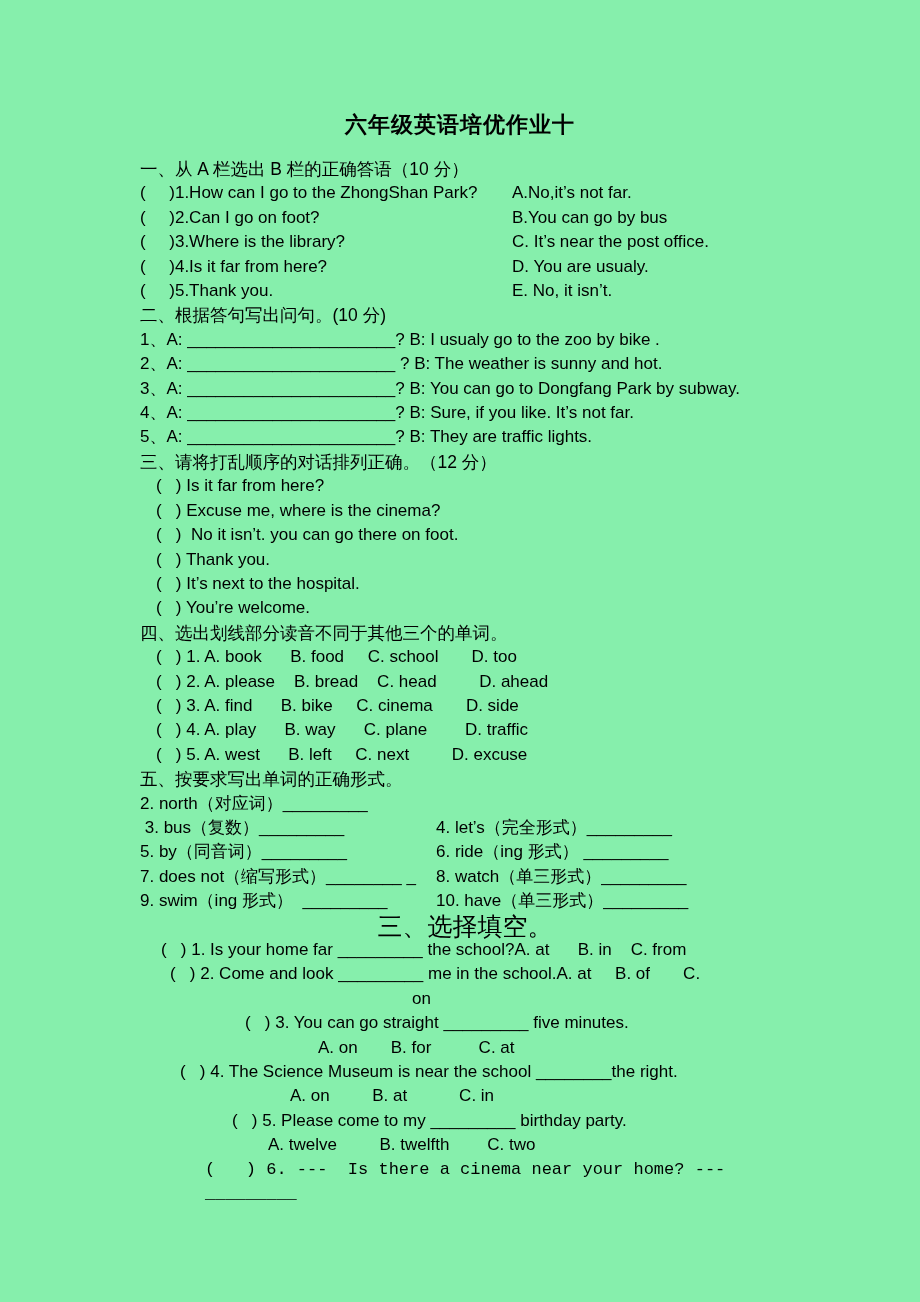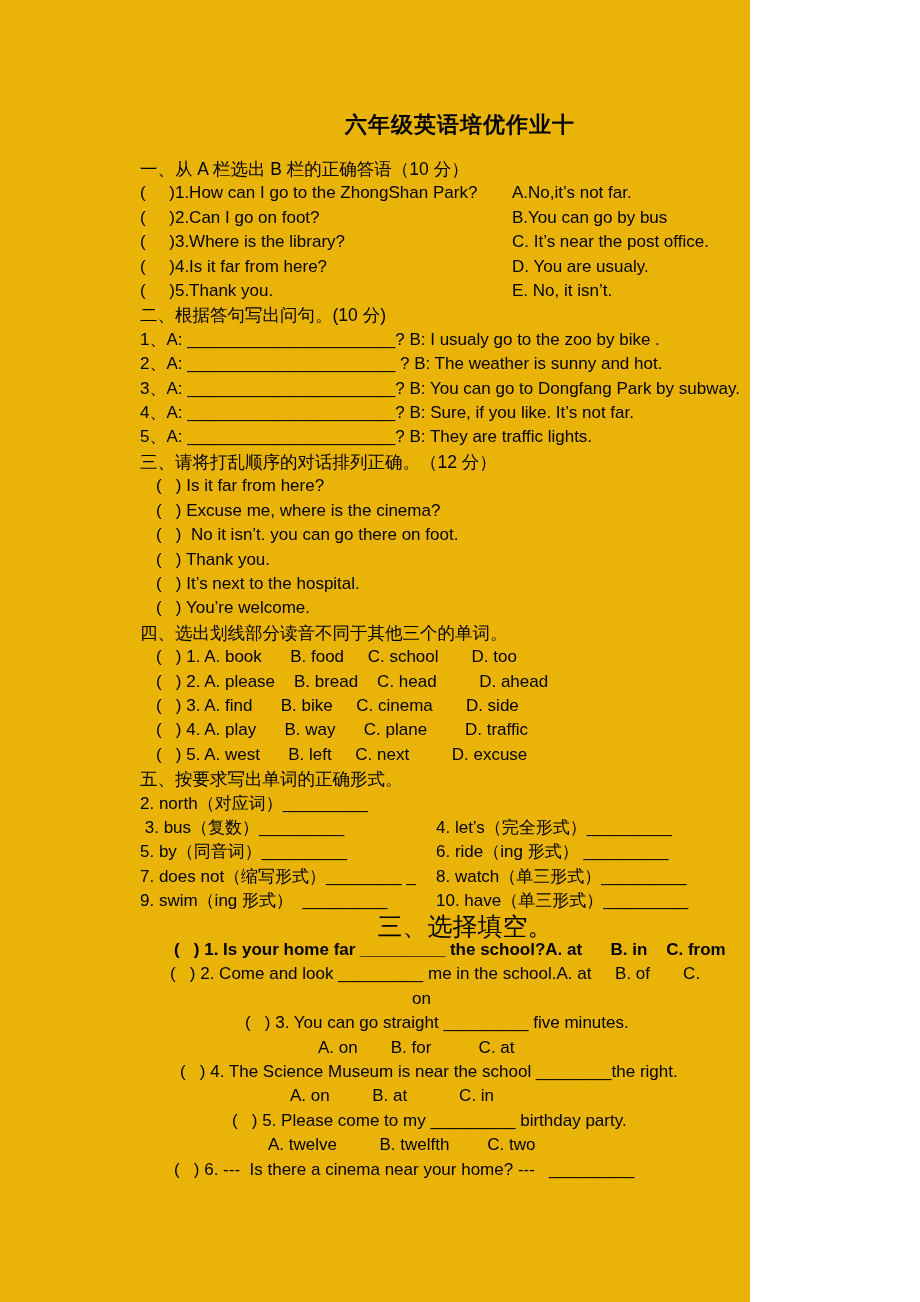--- a/index.html
+++ b/index.html
@@ -1,49 +1,49 @@
 <!DOCTYPE html>
 <html><head>
 <meta charset="utf-8">
 <style>
   html, body { margin:0; padding:0; background:#ffffff; }
   body {
     width:920px; height:1302px;
     font-family:"Liberation Sans","DejaVu Sans",sans-serif;
     color:#000;
   }
-  .page { position:relative; width:750px; height:1302px; background:#eab308; overflow:hidden; }
+  .page { position:relative; width:920px; height:1302px; background:#86efac; overflow:hidden; }
   .doc-title {
     position:absolute; top:110px; left:0; width:920px;
     text-align:center; font-size:22px; font-weight:bold;
     letter-spacing:1px; white-space:pre-wrap;
   }
   .content {
     position:absolute; left:140px; top:157px; width:650px;
     font-size:17px; line-height:24.4px;
   }
   .line { white-space:pre-wrap; }
   .heading { white-space:pre-wrap; font-size:17.5px; }
   .row { display:flex; white-space:pre-wrap; }
   .row .q { flex:0 0 372px; }
   .row .a { flex:1 1 auto; }
   .row .l { flex:0 0 296px; }
   .row .r { flex:1 1 auto; }
   .center-head { text-align:center; font-size:25px; white-space:pre-wrap; }
   .i8   { margin-left:16px; }
-  .i17  { margin-left:34px;font-weight:bold; }
+  .i17  { margin-left:21px; }
   .i30  { margin-left:30px; }
   .i272 { margin-left:272px; }
   .i105 { margin-left:105px; }
   .i178 { margin-left:178px; }
   .i40  { margin-left:40px; }
   .i150 { margin-left:150px; }
   .i92  { margin-left:92px; }
   .i128 { margin-left:128px; }
-  .i65  { margin-left:34px; }
+  .i65  { margin-left:65px;font-family:Liberation Mono, monospace; }
 </style>
 </head>
 <body>
 
 <div class="page">
 
   <div class="doc-title">六年级英语培优作业十</div>
 
   <div class="content">
 

